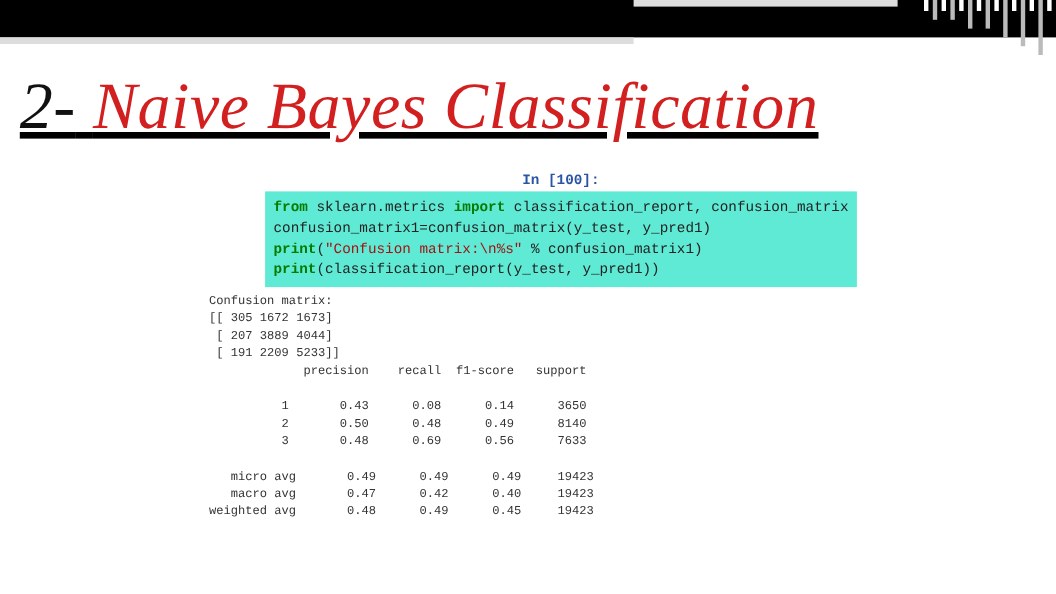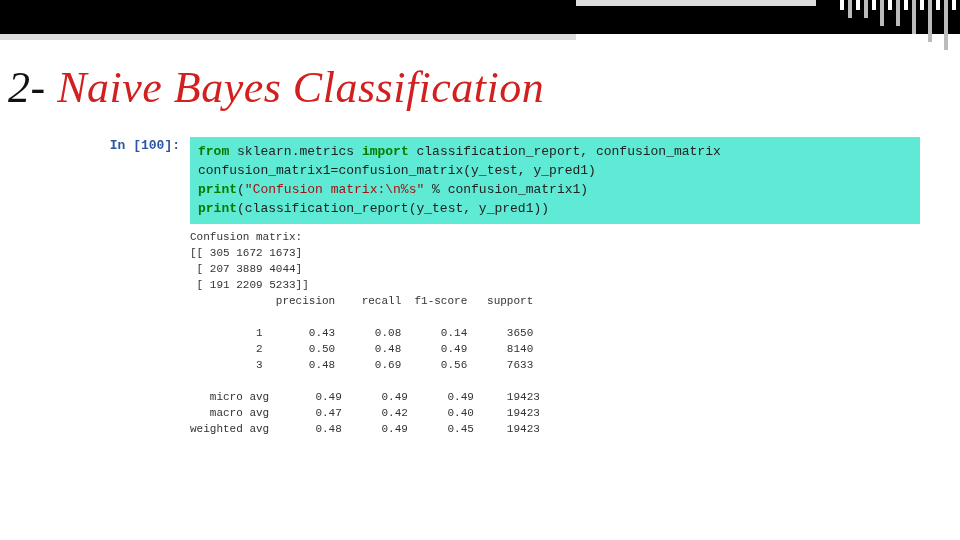--- a/index.html
+++ b/index.html
@@ -54,40 +54,42 @@
     position: absolute;
     left: 0;
     right: 40%;
     top: 34px;
     height: 6px;
     background: #ddd;
   }
 
   .title {
     font-style: italic;
-    font-size: 44px;
+    font-size: 60px;
     font-weight: 400;
-    margin: 28px 0 0 8px;
+    margin: 28px 0 0 18px;
+    text-decoration: underline;
     text-underline-offset: 4px;
     letter-spacing: 0.5px;
   }
   .title .n2   { color: #111; }
   .title .rest { color: #d21f1f; }
   .title .sp   { color: #d21f1f; } 
 
   .notebook {
     margin: 24px 0 0 100px;
     width: 820px;
     font-family: Consolas, 'Courier New', monospace;
     font-size: 13px;
     line-height: 1.45;
   }
   .cell {
     display: flex;
-    align-items: flex-start;
+    align-items: center;
+    flex-direction: column;
   }
   .prompt {
     width: 90px;
     color: #2a55a5;
     font-weight: bold;
     text-align: right;
     padding-right: 10px;
     flex-shrink: 0;
   }
   .code {

